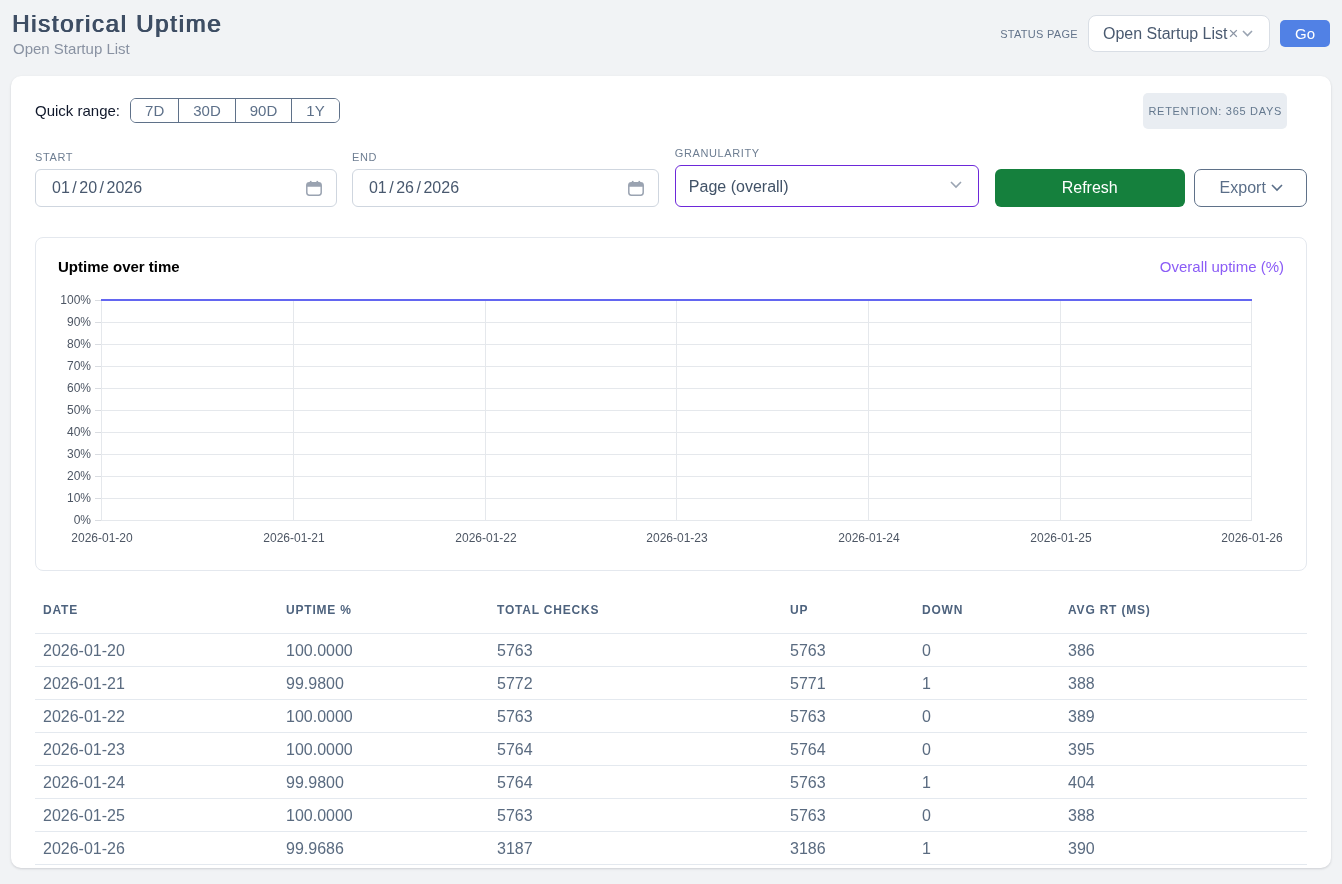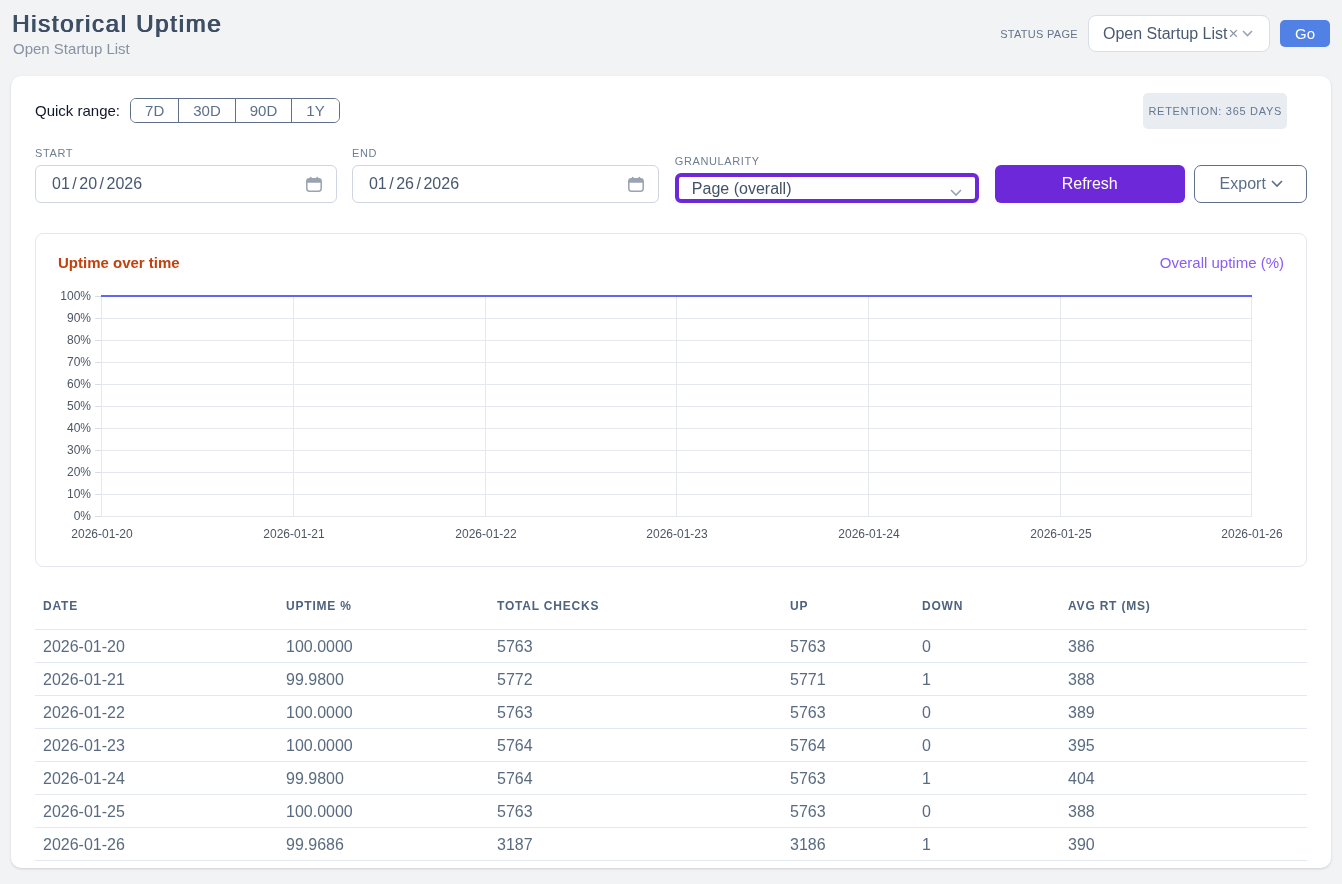--- a/index.html
+++ b/index.html
@@ -81,43 +81,43 @@
   }
   .datefield {
     width:100%; height:38px; border:1px solid #cfd6df; border-radius:6px;
     font-size:16px; color:#48586e; background:#fff;
     display:flex; align-items:center; padding:0 14px 0 16px;
   }
   .datefield .sl { margin:0 2.5px; }
   .datefield svg { margin-left:auto; flex:none; }
   .selwrap { position:relative; }
   .selwrap select {
-    width:100%; height:30px; border:4px solid #6d28d9; border-radius:6px;
+    width:100%; height:42px; border:1px solid #6d28d9; border-radius:6px;
     font-family:inherit; font-size:16px; color:#415267; background:#fff;
     padding:0 30px 0 13px; -webkit-appearance:none; appearance:none;
   }
   .selwrap svg { position:absolute; right:17px; top:16px; pointer-events:none; }
   .refresh {
-    width:191px; height:38px; background:#6d28d9; color:#fff;
+    width:191px; height:38px; background:#15803d; color:#fff;
     border:none; border-radius:6px; font-family:inherit; font-size:16px;
     margin-right:9px;
   }
   .export {
     width:114px; height:38px; background:#fff; color:#5a6e88;
     border:1px solid #5f7189; border-radius:7px; font-family:inherit; font-size:16px;
     display:flex; align-items:center; justify-content:flex-start; padding-left:25px; gap:5px;
   }
   
     .chartcard {
     margin-top:30px; height:334px; border:1px solid #e4e8ee; border-radius:8px;
     position:relative;
   }
   .chart-title {
     position:absolute; left:22px; top:20px;
-    font-size:15px; font-weight:700; color:#c2410c;
+    font-size:15px; font-weight:700; color:#000000;
   }
   .chart-right {
     position:absolute; right:22px; top:20px;
     font-size:15px; color:#8b5cf6;
   }
   
   table.data {
     margin-top:24px; width:1272px; border-collapse:collapse; table-layout:fixed;
   }
   table.data th {

